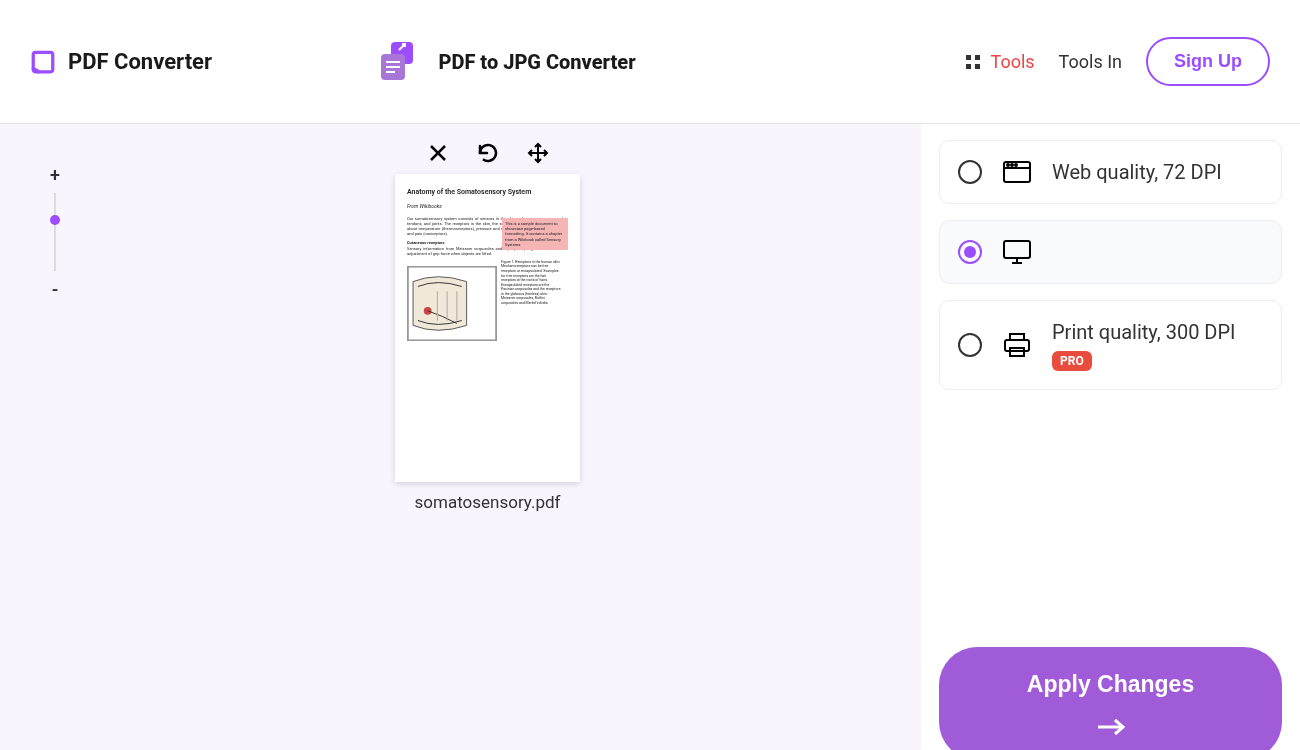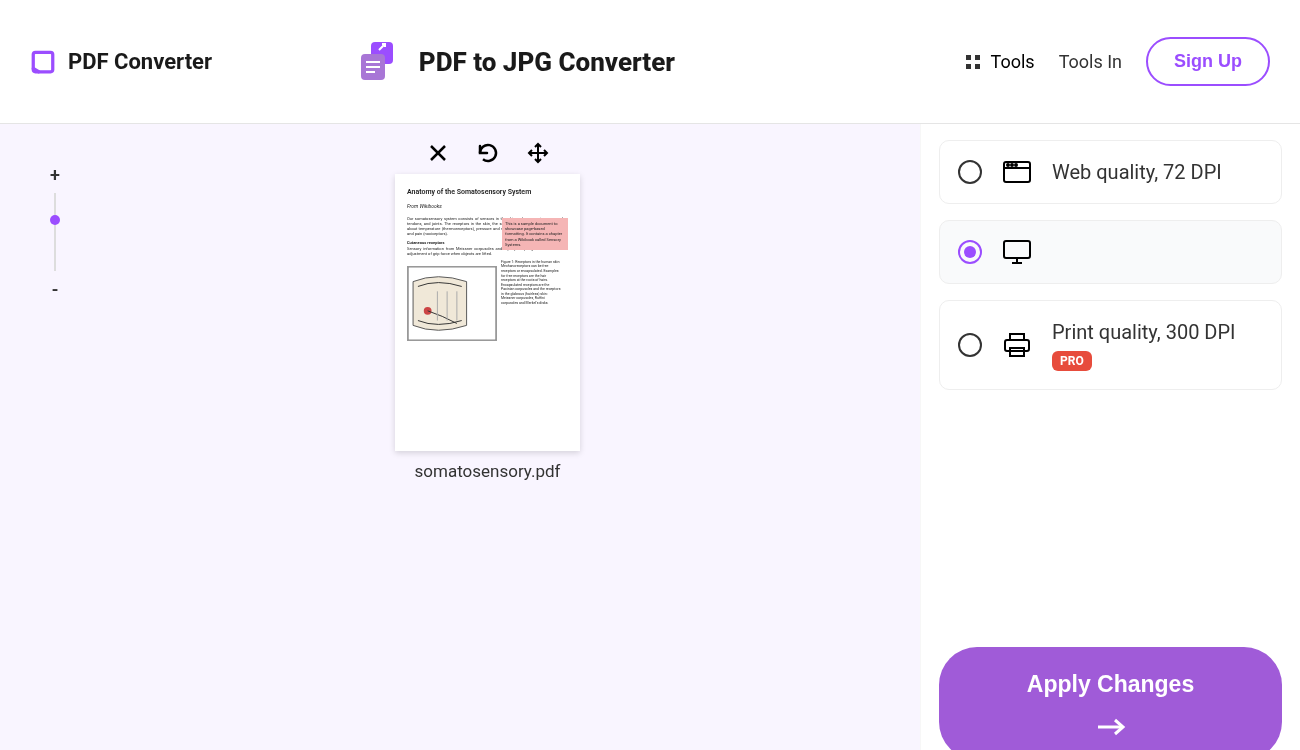--- a/index.html
+++ b/index.html
@@ -5,39 +5,39 @@
 * { box-sizing: border-box; margin: 0; padding: 0; }
 body { font-family: -apple-system, BlinkMacSystemFont, "Segoe UI", Roboto, sans-serif; width: 1300px; height: 750px; overflow: hidden; background: #fff; }
 
 
 .header { display: flex; align-items: center; height: 124px; padding: 0 30px; border-bottom: 1px solid #e5e5e5; background: #fff; }
 .brand { display: flex; align-items: center; gap: 12px; flex: 0 0 auto; }
 .brand-logo { width: 26px; height: 26px; }
 .brand-text { font-size: 22px; font-weight: 700; color: #1a1a1a; }
 .title-wrap { display: flex; align-items: center; gap: 18px; margin: 0 auto; }
 .title-icon { width: 44px; height: 44px; position: relative; }
-.title-text { font-size: 26px; font-weight: 800; color: #1a1a1a; }
+.title-text { font-size: 20px; font-weight: 800; color: #1a1a1a; }
 .nav { display: flex; align-items: center; gap: 24px; margin-left: auto; }
-.tools-btn { display: flex; align-items: center; gap: 10px; font-size: 18px; color: #000000; cursor: pointer; }
+.tools-btn { display: flex; align-items: center; gap: 10px; font-size: 18px; color: #ef4444; cursor: pointer; }
 .grid-dots { width: 16px; height: 16px; }
 .signin { font-size: 18px; color: #333; cursor: pointer; }
 .signup { border: 2px solid #9b4dff; color: #9b4dff; background: #fff; font-size: 18px; font-weight: 700; padding: 12px 26px; border-radius: 28px; cursor: pointer; }
 
 
 .main { display: flex; height: calc(100% - 98px); }
 .canvas { flex: 1; background: #f9f5ff; position: relative; }
 .zoom-ctrl { position: absolute; left: 50px; top: 40px; display: flex; flex-direction: column; align-items: center; gap: 8px; }
 .zoom-sign { font-size: 18px; font-weight: 600; color: #333; cursor: pointer; }
 .zoom-track { width: 2px; height: 78px; background: #ddd; position: relative; }
 .zoom-thumb { width: 10px; height: 10px; background: #9b4dff; border-radius: 50%; position: absolute; left: -4px; top: 22px; }
 
 .doc-wrap { position: absolute; left: 395px; top: 18px; display: flex; flex-direction: column; align-items: center; }
 .doc-toolbar { display: flex; gap: 28px; margin-bottom: 10px; }
 .tool-ic { width: 22px; height: 22px; cursor: pointer; display: flex; align-items: center; justify-content: center; }
-.doc-thumb { width: 185px; height: 277px; background: #fff; box-shadow: 0 2px 6px rgba(0,0,0,0.15); padding: 14px 12px; font-size: 5px; color: #222; line-height: 1.3; position: relative; }
+.doc-thumb { width: 185px; height: 308px; background: #fff; box-shadow: 0 2px 6px rgba(0,0,0,0.15); padding: 14px 12px; font-size: 5px; color: #222; line-height: 1.3; position: relative; }
 .doc-thumb .dt-title { font-size: 7px; font-weight: 600; margin-bottom: 6px; }
 .doc-thumb .dt-sub { font-size: 5px; font-style: italic; margin-bottom: 6px; }
 .doc-thumb .dt-para { font-size: 4px; margin-bottom: 4px; text-align: justify; }
 .doc-thumb .dt-hl { background: #f5b5b5; padding: 3px; font-size: 4px; position: absolute; right: 12px; top: 44px; width: 66px; }
 .doc-thumb .dt-img { width: 90px; height: 75px; border: 1px solid #999; margin-top: 6px; }
 .doc-name { margin-top: 10px; font-size: 17px; color: #333; }
 
 
 .sidebar { width: 380px; background: #fff; padding: 16px 18px; display: flex; flex-direction: column; border-left: 1px solid rgba(0,0,0,0.03); }
 .opt { display: flex; align-items: center; gap: 20px; padding: 18px 18px; border: 1px solid #eee; border-radius: 10px; margin-bottom: 16px; cursor: pointer; }

